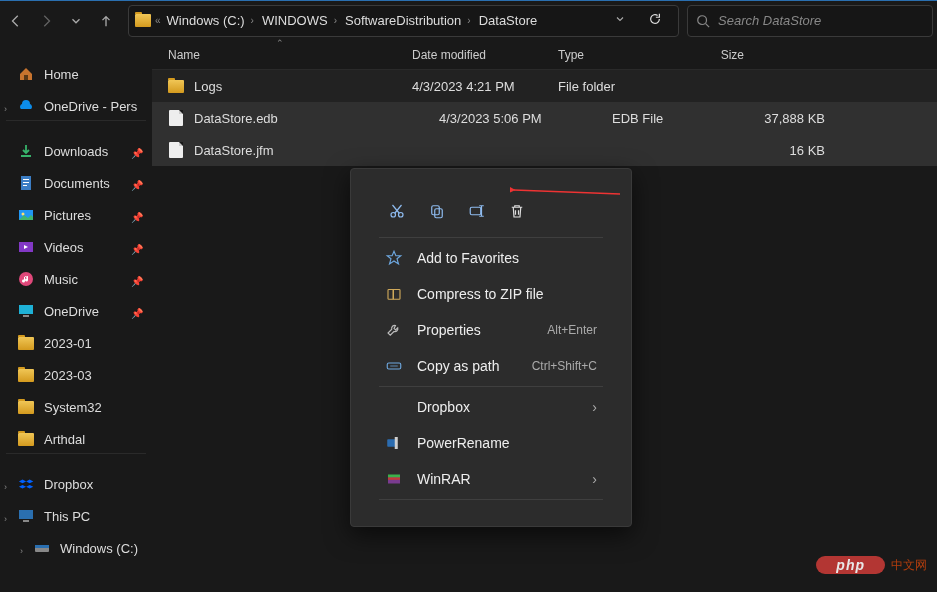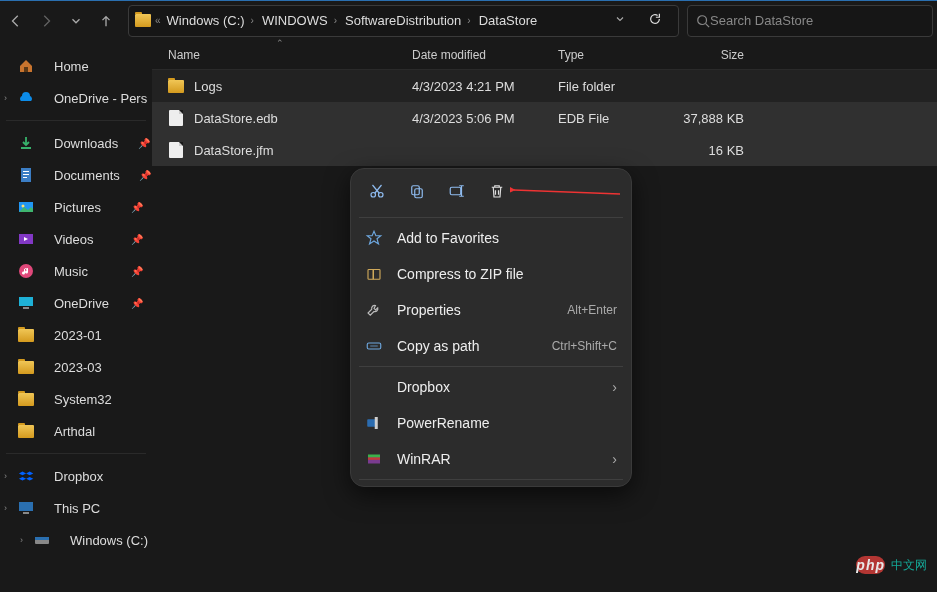--- a/index.html
+++ b/index.html
@@ -7,66 +7,66 @@
   
   
   .topbar { display: flex; align-items: center; height: 40px; padding: 0 2px; gap: 2px; border-top: 1px solid #2a6fb0; background: #191919; }
   .nav-btn { width: 28px; height: 28px; display: flex; align-items: center; justify-content: center; color: #aaa; border-radius: 4px; }
   .nav-btn svg { width: 14px; height: 14px; }
   .breadcrumb-box { flex: 1; display: flex; align-items: center; height: 32px; background: #161616; border: 1px solid #3a3a3a; border-radius: 4px; margin: 0 6px; padding: 0 6px; gap: 4px; overflow: hidden; }
   .crumb { display: flex; align-items: center; gap: 6px; white-space: nowrap; color: #ddd; padding: 0 2px; }
   .crumb .chev { color: #888; font-size: 10px; }
   .dropdown-chev { margin-left: auto; padding: 0 8px; color: #aaa; }
   .refresh { padding: 0 10px; color: #ddd; }
-  .search-box { width: 246px; height: 32px; background: #161616; border: 1px solid #3a3a3a; border-radius: 4px; display: flex; align-items: center; padding: 0 8px; margin-right: 2px; color: #888; gap: 0; }
+  .search-box { width: 246px; height: 32px; background: #161616; border: 1px solid #3a3a3a; border-radius: 4px; display: flex; align-items: center; padding: 0 8px; margin-right: 2px; color: #888; gap: 8px; font-style: italic; }
   .search-box svg { width: 14px; height: 14px; flex-shrink: 0; }
 
   
   .body { display: flex; height: calc(100% - 40px); }
   .sidebar { width: 152px; background: #191919; display: flex; flex-direction: column; padding-top: 10px; overflow: hidden; }
-  .side-item { display: flex; align-items: center; height: 32px; padding: 0 8px 0 18px; gap: 20px; color: #ddd; white-space: nowrap; position: relative; }
+  .side-item { display: flex; align-items: flex-end; height: 32px; padding: 0 8px 0 18px; gap: 10px; color: #ddd; white-space: nowrap; position: relative; }
   .side-item .pin { margin-left: auto; color: #888; font-size: 10px; }
   .side-item .exp { position: absolute; left: 4px; color: #888; font-size: 9px; }
   .side-sep-line { height: 1px; background: #2a2a2a; margin: 6px 6px; }
   .icon-sm { width: 16px; height: 16px; display: inline-flex; align-items: center; justify-content: center; flex-shrink: 0; }
   .folder-ic { width: 16px; height: 13px; background: linear-gradient(#f0c656,#d49a1e); border-radius: 1px; position: relative; }
   .folder-ic::before { content:''; position:absolute; top:-2px; left:0; width:7px; height:2px; background:#d49a1e; border-radius:1px 1px 0 0; }
 
   
   .main { flex: 1; background: #191919; display: flex; flex-direction: column; }
   .hdr-row { display: flex; height: 30px; align-items: center; border-bottom: 1px solid #2a2a2a; color: #ccc; font-size: 12px; padding-left: 10px; }
   .col-name { width: 250px; padding-left: 6px; display:flex; align-items:center; gap:10px; }
   .col-date { width: 146px; }
   .col-type { width: 116px; }
   .col-size { width: 78px; text-align: right; padding-right: 8px; }
   .file-row { display: flex; height: 32px; align-items: center; padding-left: 10px; color: #ddd; }
-  .file-row.sel { background: rgba(255,255,255,0.10); }
+  .file-row.sel { background: rgba(255,255,255,0.10); gap: 27px; }
   .file-row.striped { background: rgba(255,255,255,0.04); }
   .file-ic { width:14px; height:16px; background:#eee; border-radius:1px; position:relative; }
   .file-ic::after { content:''; position:absolute; top:0; right:0; border-top:4px solid #191919; border-left:4px solid #ccc; }
 
   
-  .ctx { position: absolute; left: 350px; top: 168px; width: 282px; background: #2c2c2c; border: 1px solid #3a3a3a; border-radius: 14px; box-shadow: 0 8px 24px rgba(0,0,0,.6); padding: 4px; color: #eee; font-size: 14px; z-index: 50; }
+  .ctx { position: absolute; left: 350px; top: 168px; width: 282px; background: #2c2c2c; border: 1px solid #3a3a3a; border-radius: 4px; box-shadow: 0 8px 24px rgba(0,0,0,.6); padding: 24px; color: #eee; font-size: 14px; z-index: 50; }
   .ctx-toolbar { display: flex; gap: 4px; padding: 2px 4px 8px 4px; }
   .ctx-tool { width: 36px; height: 32px; display:flex; align-items:center; justify-content:center; border-radius:4px; color:#8fbcf0; }
   .ctx-tool svg { width: 18px; height: 18px; stroke: currentColor; fill: none; stroke-width: 1.6; }
   .ctx-tool.del { color: #ddd; }
   .ctx-sep { height:1px; background:#3f3f3f; margin:2px 4px; }
   .ctx-item { display:flex; align-items:center; height:36px; padding:0 10px; gap:14px; border-radius:4px; }
   .ctx-item .lbl { flex:0 0 auto; }
   .ctx-item .kbd { margin-left:auto; color:#aaa; font-size:12px; }
   .ctx-item .sub { margin-left:auto; color:#aaa; }
   .ctx-ic { width:18px; height:18px; display:flex; align-items:center; justify-content:center; }
   .ctx-ic svg { width:18px; height:18px; }
 
   .arrow { position:absolute; left:510px; top:184px; z-index:60; pointer-events:none; }
 
   .watermark { position:absolute; right:10px; bottom:18px; display:flex; align-items:center; gap:6px; z-index:70; opacity:.9; }
-  .php-badge { background:#c43a36; color:#fff; font-weight:bold; font-style:italic; padding:1px 0; border-radius:12px; font-size:14px; letter-spacing:1px; }
-  .wm-txt { color:#14b8a6; font-size:12px; }
+  .php-badge { background:#c43a36; color:#fff; font-weight:bold; font-style:italic; padding:1px 20px; border-radius:12px; font-size:14px; letter-spacing:1px; }
+  .wm-txt { color:#c2410c; font-size:12px; }
 </style>
 </head>
 <body>
 
 <div class="topbar">
   <div class="nav-btn">
       <svg viewBox="0 0 16 16">
         <path d="M10 2 L4 8 L10 14" stroke="currentColor" fill="none" stroke-width="1.5"></path>
       </svg>
     </div>

